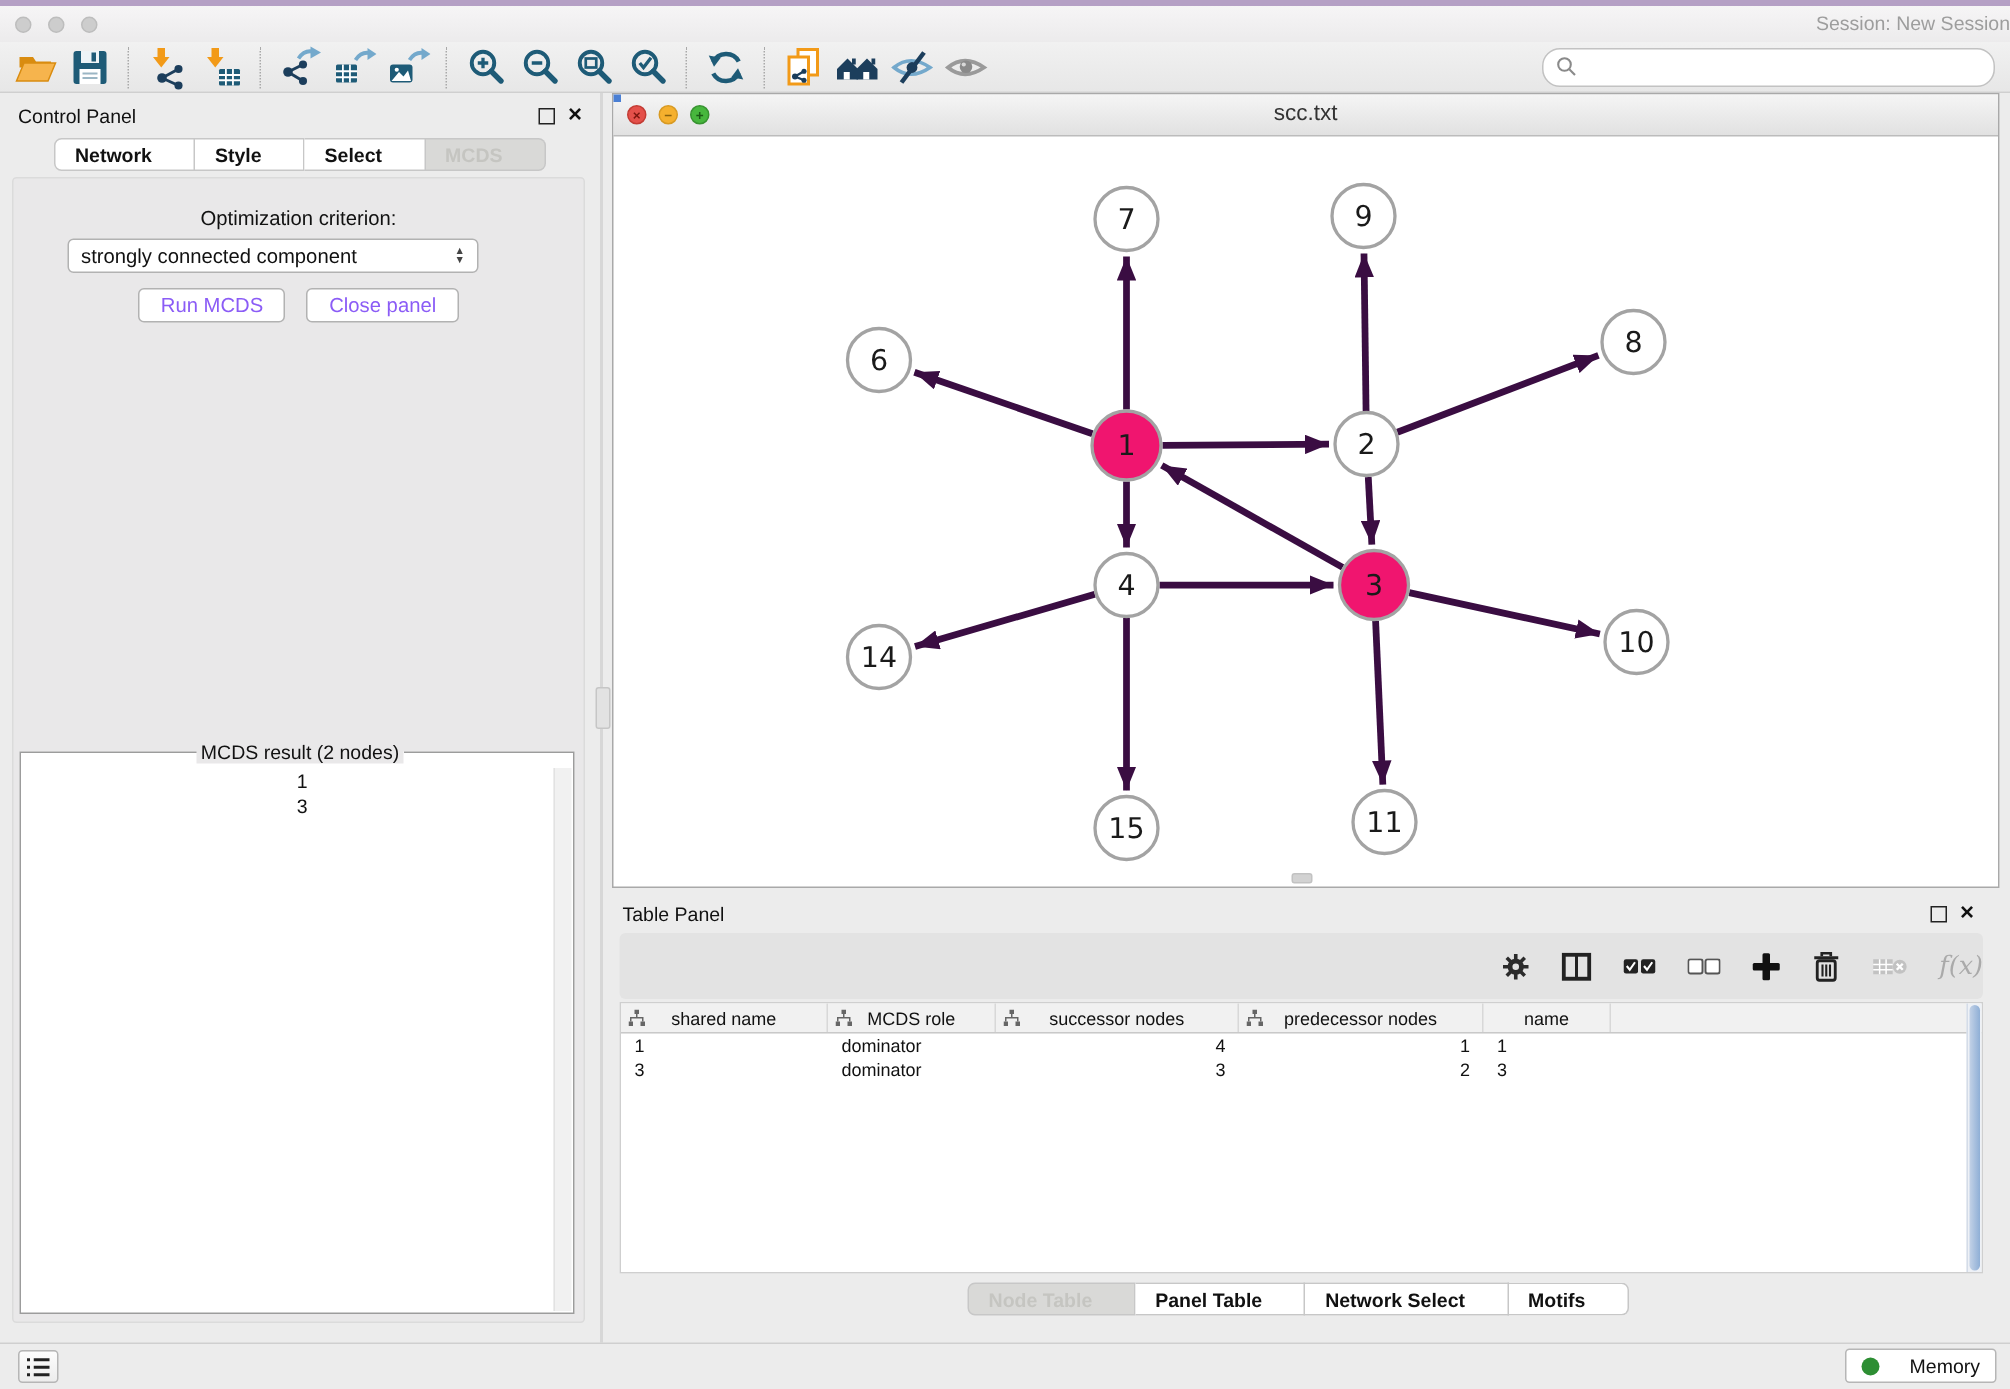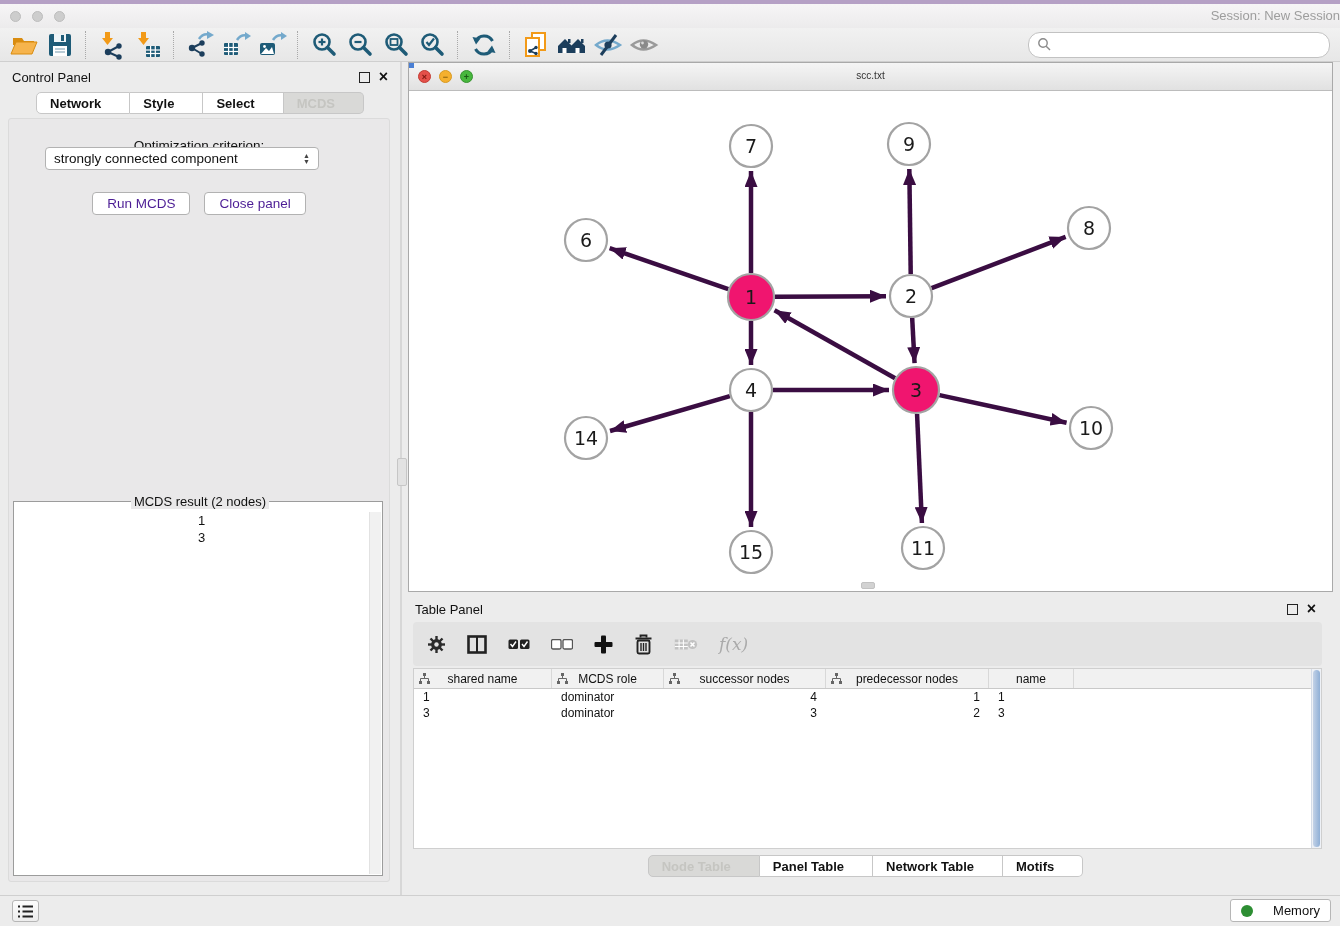--- a/index.html
+++ b/index.html
@@ -34,26 +34,26 @@
   .close-btn { font-weight:900; font-size:16px; color:#111; line-height:12px; }
   .cp-tabs { display:flex; justify-content:center; height:22px; }
   .seg-tab { font-size:13px; font-weight:700; color:#111; background:#fff; border:1px solid #c7c7c7;
     border-left:none; padding:2px 28px 0 13px; line-height:18px; }
   .seg-tab:first-child { border-left:1px solid #c7c7c7; border-radius:5px 0 0 5px; }
   .seg-tab:last-child { border-radius:0 5px 5px 0; }
   .seg-tab.selected { background:#d9d9d7; color:#c5c5c1; }
   .cp-body { position:absolute; left:8px; right:10px; top:56px; bottom:14px;
     background:#e9e8e9; border:1px solid #dbdbdb; border-radius:3px; }
   .opt-label { position:absolute; top:19px; width:100%; text-align:center; font-size:13.5px; color:#111; }
-  .dropdown { position:absolute; left:36px; width:274px; top:28px; height:23px; background:#fff;
+  .dropdown { position:absolute; left:36px; width:274px; top:40px; height:23px; background:#fff;
     border:1px solid #b2b2b2; border-radius:4px; display:flex; align-items:center;
     padding:0 8px; font-size:13.5px; color:#111; box-sizing:border-box; }
   .spinner { margin-left:auto; display:flex; flex-direction:column; line-height:6px; font-size:7px; color:#444; }
   .cp-buttons { position:absolute; top:73px; width:100%; display:flex; justify-content:center; gap:14px; }
-  .btn { background:#fff; border:1px solid #b2b2b2; border-radius:4px; font-size:13.5px; color:#4c1d95;
+  .btn { background:#fff; border:1px solid #b2b2b2; border-radius:4px; font-size:13.5px; color:#8b5cf6;
     padding:3px 14px; font-family:inherit; }
   .result-fieldset { position:absolute; left:4px; right:6px; top:375px; bottom:5px;
     border:1px solid #9c9c9c; margin:0; padding:1px; background:#fff;text-align:center; }
   .result-fieldset legend { font-size:13px; color:#111; padding:0 3px; margin-left:2px; background:#e9e8e9; }
   .result-inner { position:absolute; left:1px; right:1px; top:3px; bottom:1px; background:#fff; }
   .result-line { font-size:13px; color:#111; padding:1px 0 1px 7px; line-height:15px; }
   .result-scroll { position:absolute; right:0; top:0; bottom:0; width:11px; background:#f1f1f1; border-left:1px solid #e2e2e2; }
   .v-splitter { position:absolute; left:400px; top:62px; width:2px; height:834px; background:#d7d7d7; }
   .v-splitter .grip { position:absolute; left:-3px; top:396px; width:8px; height:26px; background:#e2e2e2;
     border:1px solid #c6c6c6; border-radius:2px; }
@@ -63,29 +63,29 @@
     background:#fff; border:1px solid #a9a9a9; box-sizing:border-box; }
   .frame-titlebar { position:relative; height:27px; background:linear-gradient(#f5f5f5,#e1e1e1);
     border-bottom:1px solid #bcbcbc; }
   .focus-tick { position:absolute; left:0; top:0; width:5px; height:5px; background:#4a7fd4; }
   .lights { position:absolute; left:9px; top:7px; display:flex; gap:8px; }
   .light { width:13px; height:13px; border-radius:50%; box-sizing:border-box; font-size:9px; font-weight:700;
     display:flex; align-items:center; justify-content:center; }
   .light.red   { background:#e4504a; border:1px solid #c33b33; color:#7c150e; }
   .light.yellow{ background:#f5b02e; border:1px solid #d89a22; color:#8a620e; }
   .light.green { background:#47b73d; border:1px solid #379330; color:#1b5b16; }
-  .frame-title { text-align:center; line-height:26px; font-size:10px; color:#333; }
+  .frame-title { text-align:center; line-height:26px; font-size:15px; color:#333; }
   .graph-canvas { position:absolute; left:0; top:27px; right:0; bottom:0; }
   .frame-resize { position:absolute; bottom:2px; left:452px; width:14px; height:7px; background:#d2d2d2;
     border:1px solid #c2c2c2; border-radius:2px; box-sizing:border-box; }
 
   
   .table-panel { position:absolute; left:403px; top:594px; width:925px; height:294px; }
   .tp-toolbar { position:absolute; left:10px; right:6px; top:28px; height:44px; background:#e3e3e3;
-    border-radius:4px; display:flex; align-items:center; padding-left:14px; gap:21px; box-sizing:border-box; }
+    border-radius:4px; display:flex; align-items:center; padding-left:14px; gap:21px; box-sizing:border-box;justify-content:flex-end; }
   .tpi { display:flex; align-items:center; justify-content:center; }
   .fx-label { font-family:"DejaVu Serif",serif; font-style:italic; font-size:17px; color:#aaa; }
   .tp-table { position:absolute; left:10px; right:6px; top:74px; bottom:39px; background:#fff;
     border:1px solid #cfcfcf; box-sizing:border-box; }
   .thead { display:flex; height:19px; background:#f1f1f1; border-bottom:1px solid #c9c9c9; }
   .th { position:relative; display:flex; align-items:center; justify-content:center; font-size:12px; color:#111;
     border-right:1px solid #d8d8d8; box-sizing:border-box; }
   .th .colicon { position:absolute; left:5px; top:4px; }
   .th.filler { flex:1; border-right:none; }
   .tr { display:flex; height:16px; }
@@ -530,21 +530,21 @@
           <div class="td" style="width: 85px; text-align: left;">3</div>
         </div>
       </div>
     <div class="tp-vscroll">
         <div class="thumb"></div>
       </div>
   </div>
   <div class="bottom-tabs">
       <div class="seg-tab selected">Node Table</div>
       <div class="seg-tab">Panel Table</div>
-      <div class="seg-tab">Network Table</div>
+      <div class="seg-tab">Network Select</div>
       <div class="seg-tab">Motifs</div>
     </div>
 </div>
 
 <div class="status-bar">
   <div class="list-btn">
     <svg width="17" height="15" viewBox="0 0 17 15">
       <g stroke="#222" stroke-width="2">
         <line x1="1" y1="2.5" x2="3" y2="2.5"></line>
           <line x1="5.5" y1="2.5" x2="16" y2="2.5"></line>

